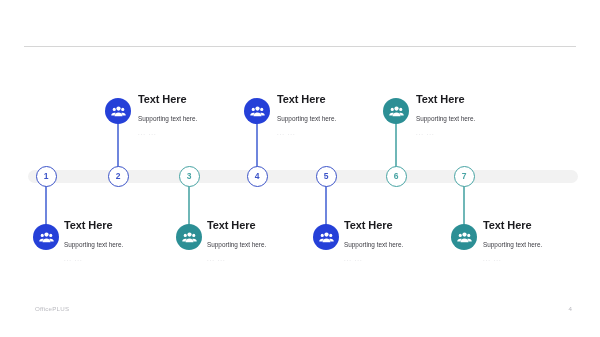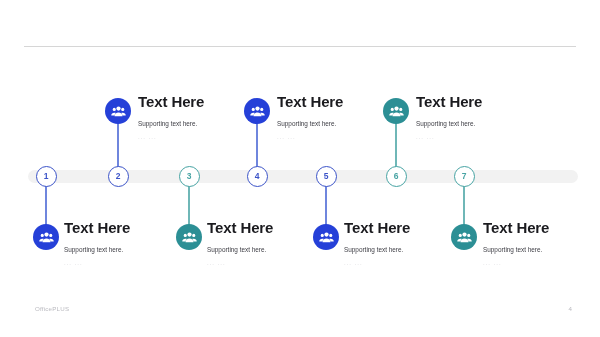--- a/index.html
+++ b/index.html
@@ -114,21 +114,21 @@
   
   .tblock {
     position: absolute;
     width: 135px;
     z-index: 4;
   }
   .tblock.up   { top: 93px; }
   .tblock.down { top: 219px; }
 
   .tblock .title {
-    font-size: 15px;
+    font-size: 11px;
     font-weight: bold;
     color: #1b1b1f;
     line-height: 1.2;
     letter-spacing: -0.1px;
     margin: 0;
     white-space: nowrap;
   }
   .tblock .support {
     font-size: 6.4px;
     color: #3d3d44;

